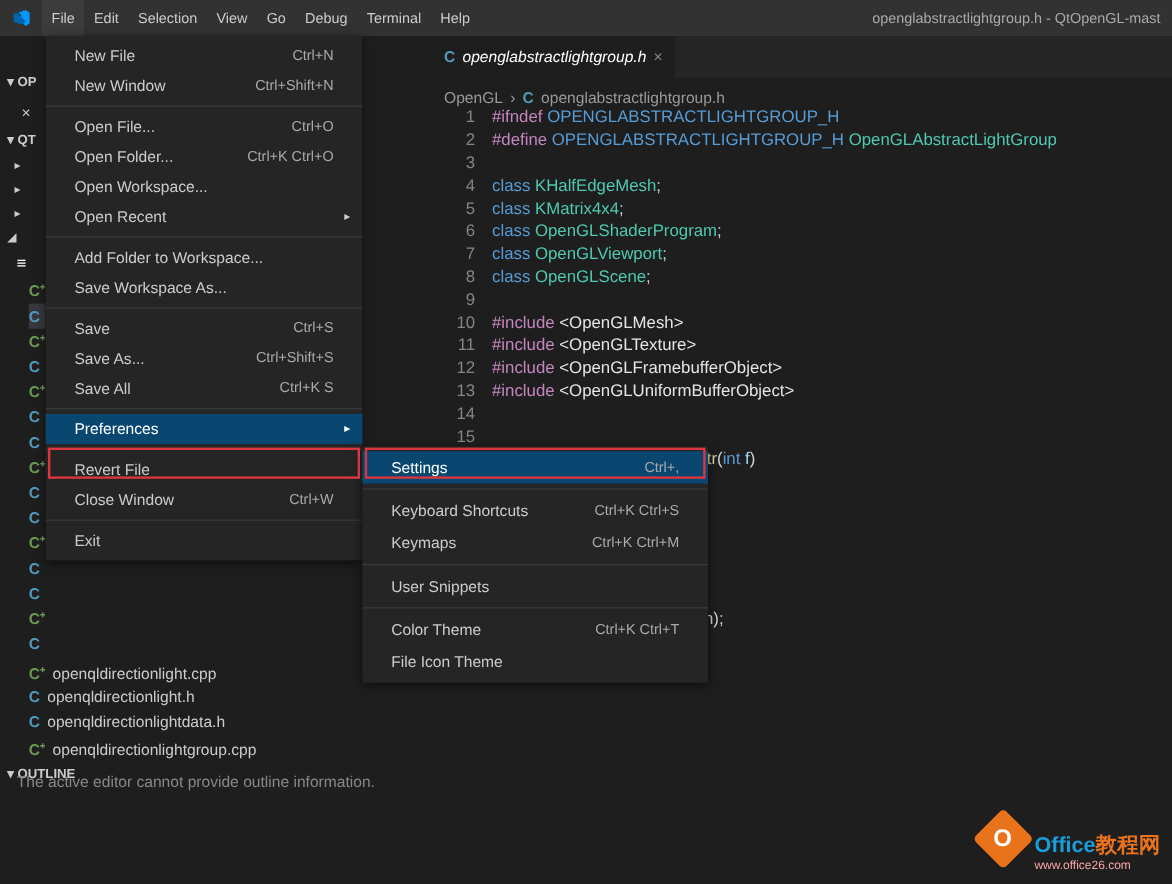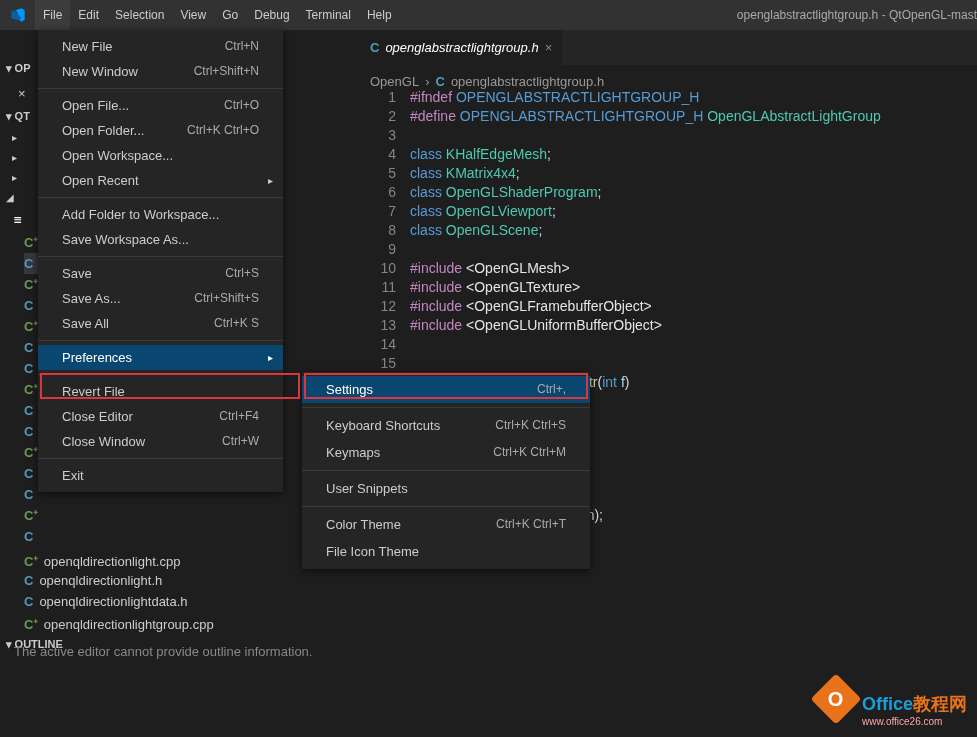--- a/index.html
+++ b/index.html
@@ -5,26 +5,26 @@
 * { margin:0; padding:0; box-sizing:border-box; font-family:"Segoe UI",Arial,sans-serif; }
 body { width:977px; height:737px; background:#1e1e1e; color:#ccc; overflow:hidden; position:relative; }
 
 
 .titlebar { display:flex; align-items:center; height:30px; background:#323233; font-size:12px; }
 .logo { width:35px; display:flex; justify-content:center; }
 .logo svg { width:16px; height:16px; }
 .menu { display:flex; }
 .menu-item { padding:0 8px; line-height:30px; cursor:pointer; }
 .menu-item.active { background:#3c3c3c; }
-.title-right { margin-left:auto; color:#aaa; }
+.title-right { margin-left:auto; padding-right:10px; color:#aaa; }
 .side-label { position:absolute; left:14px; top:40px; font-size:11px; color:#bbb;padding-left:26px; }
 .outline-empty { position:absolute; left:14px; top:644px; font-size:13px; color:#888; width:340px; }
 
 
-.dropdown { position:absolute; left:38px; top:30px; width:245px; background:#252526; box-shadow:0 2px 8px rgba(0,0,0,.6); font-size:13px; padding:4px 0; z-index:10; }
+.dropdown { position:absolute; left:38px; top:30px; width:264px; background:#252526; box-shadow:0 2px 8px rgba(0,0,0,.6); font-size:13px; padding:4px 0; z-index:10; }
 .dd-item { display:flex; justify-content:space-between; padding:0 24px; height:25px; line-height:25px; cursor:pointer; position:relative;}
 .dd-item.hi { background:#094771; color:#fff; }
 .dd-sep { height:1px; background:#3a3a3a; margin:4px 0; }
 .dd-short { color:#aaa; font-size:12px;}
 .dd-item .sub-arrow { position:absolute; right:10px; font-size:10px;}
 
 
 .submenu { position:absolute; left:302px; top:372px; width:288px; background:#252526; box-shadow:0 2px 8px rgba(0,0,0,.6); font-size:13px; padding:4px 0; z-index:10;}
 .sub-item { display:flex; justify-content:space-between; padding:0 24px; height:27px; line-height:27px; cursor:pointer;}
 .sub-item.hi { background:#094771; color:#fff; }
@@ -177,24 +177,20 @@
     <div class="dd-sep"></div>
     <div class="dd-item hi">
       <span>Preferences</span>
       <span class="sub-arrow">▸</span>
     </div>
     <div class="dd-sep"></div>
     <div class="dd-item">
       <span>Revert File</span>
     </div>
     <div class="dd-item">
-      <span>Close Editor</span>
-      <span class="dd-short">Ctrl+F4</span>
-    </div>
-    <div class="dd-item">
       <span>Close Window</span>
       <span class="dd-short">Ctrl+W</span>
     </div>
     <div class="dd-sep"></div>
     <div class="dd-item">
       <span>Exit</span>
     </div>
   </div>
 
 <div class="submenu" id="submenu">

